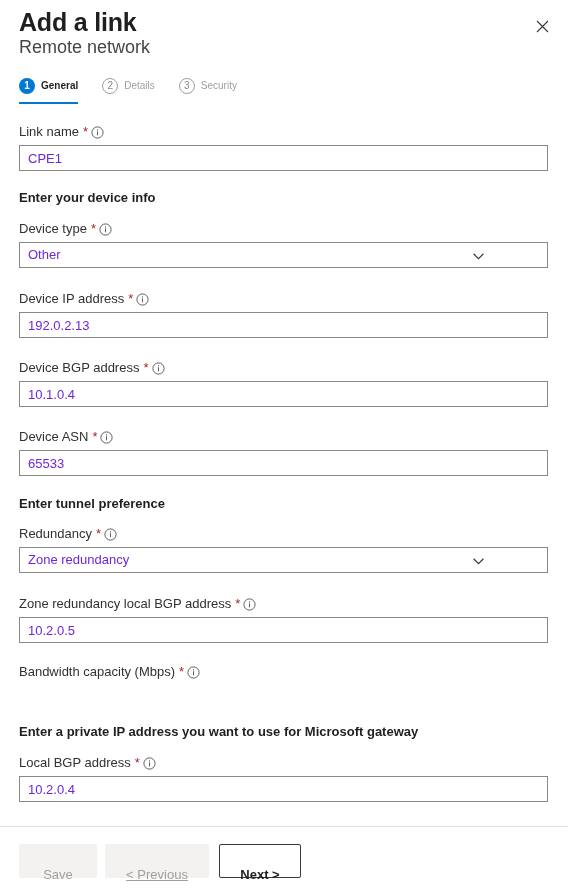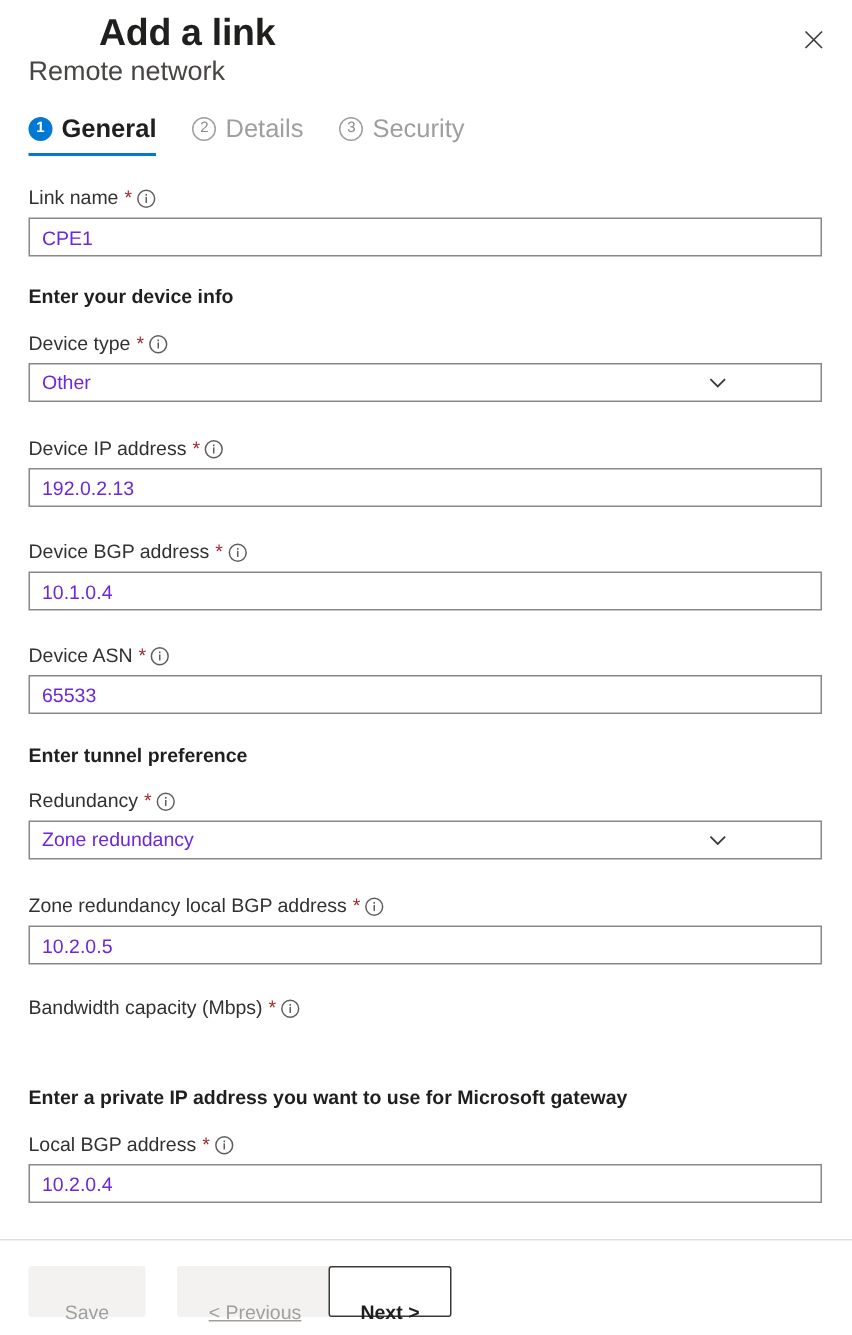--- a/index.html
+++ b/index.html
@@ -11,21 +11,21 @@
     color: #201f1e;
     overflow: hidden;
   }
   #page { position: relative; width: 568px; height: 890px; background:#fff; }
 
   
   .header { position: absolute; left: 0; top: 0; width: 568px; height: 62px; }
   .title {
     position: absolute; left: 19px; top: 6px;
     font-size: 25px; font-weight: 600; letter-spacing: -0.2px;
-    color: #201f1e; line-height: 32px; margin-left: 47px;
+    color: #201f1e; line-height: 32px;
   }
   .subtitle {
     position: absolute; left: 19px; top: 39px;
     font-size: 18px; color: #484644; line-height: 16px;
   }
   .close-btn {
     position: absolute; right: 10px; top: 10px;
     width: 32px; height: 32px;
     display: flex; align-items: center; justify-content: center;
     cursor: pointer; background: transparent; border: none;
@@ -45,21 +45,21 @@
   .tab .num {
     width: 16px; height: 16px; border-radius: 50%;
     font-size: 10px; line-height: 16px; text-align: center;
     flex: 0 0 16px;
   }
   .tab.active .num { background: #0078d4; color: #ffffff; font-weight: 600; }
   .tab.inactive .num {
     background: #ffffff; color: #8a8886;
     border: 1px solid #a19f9d; line-height: 14px;
   }
-  .tab .lbl { font-size: 17px; line-height: 16px; }
+  .tab .lbl { font-size: 10px; line-height: 16px; }
   .tab.active .lbl { color: #201f1e; font-weight: 600; }
   .tab.inactive .lbl { color: #a19f9d; font-weight: 400; }
   .tab.active::after {
     content: ""; position: absolute; left: 0; right: 0; bottom: 0;
     height: 2px; background: #0078d4;
   }
 
   
   .form {
     position: absolute; left: 0; top: 118px;
@@ -114,21 +114,21 @@
   }
   .btn.disabled {
     background: #f3f2f1; color: #a19f9d;
     border: 1px solid #f3f2f1; cursor: default;
   }
   .btn.default {
     background: #ffffff; color: #201f1e;
     border: 1px solid #3b3a39; font-weight: 600;
   }
   #btn-save { left: 19px; width: 78px; }
-  #btn-prev { left: 118px; width: 104px; text-decoration: underline; }
+  #btn-prev { left: 105px; width: 104px; text-decoration: underline; }
   #btn-next { left: 219px; width: 82px; }
 </style>
 </head>
 <body>
 
 <div id="page">
 
   <div class="header">
     <div class="title">Add a link</div>
     <div class="subtitle">Remote network</div>

